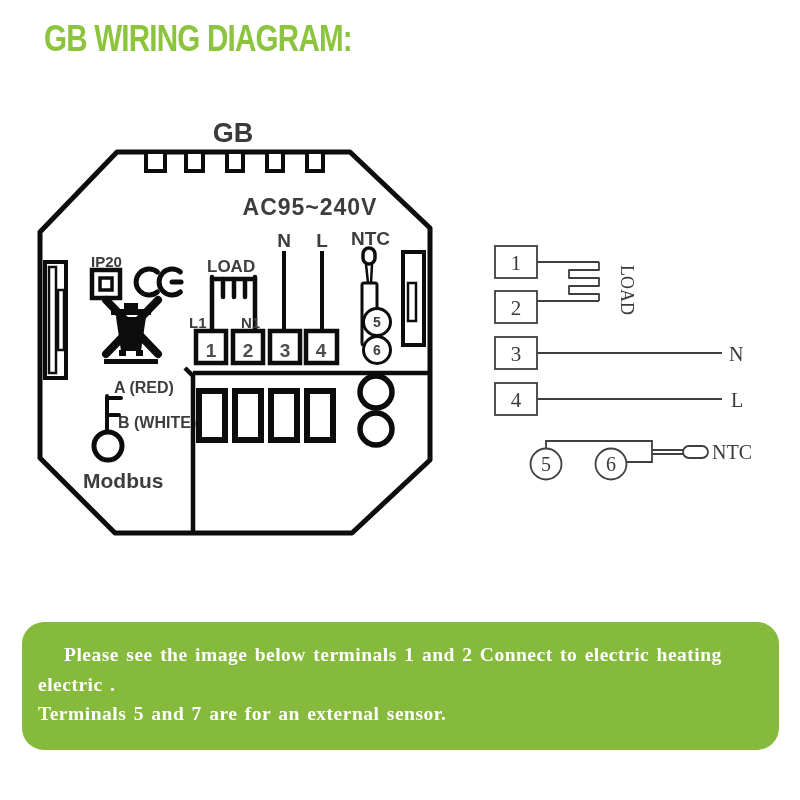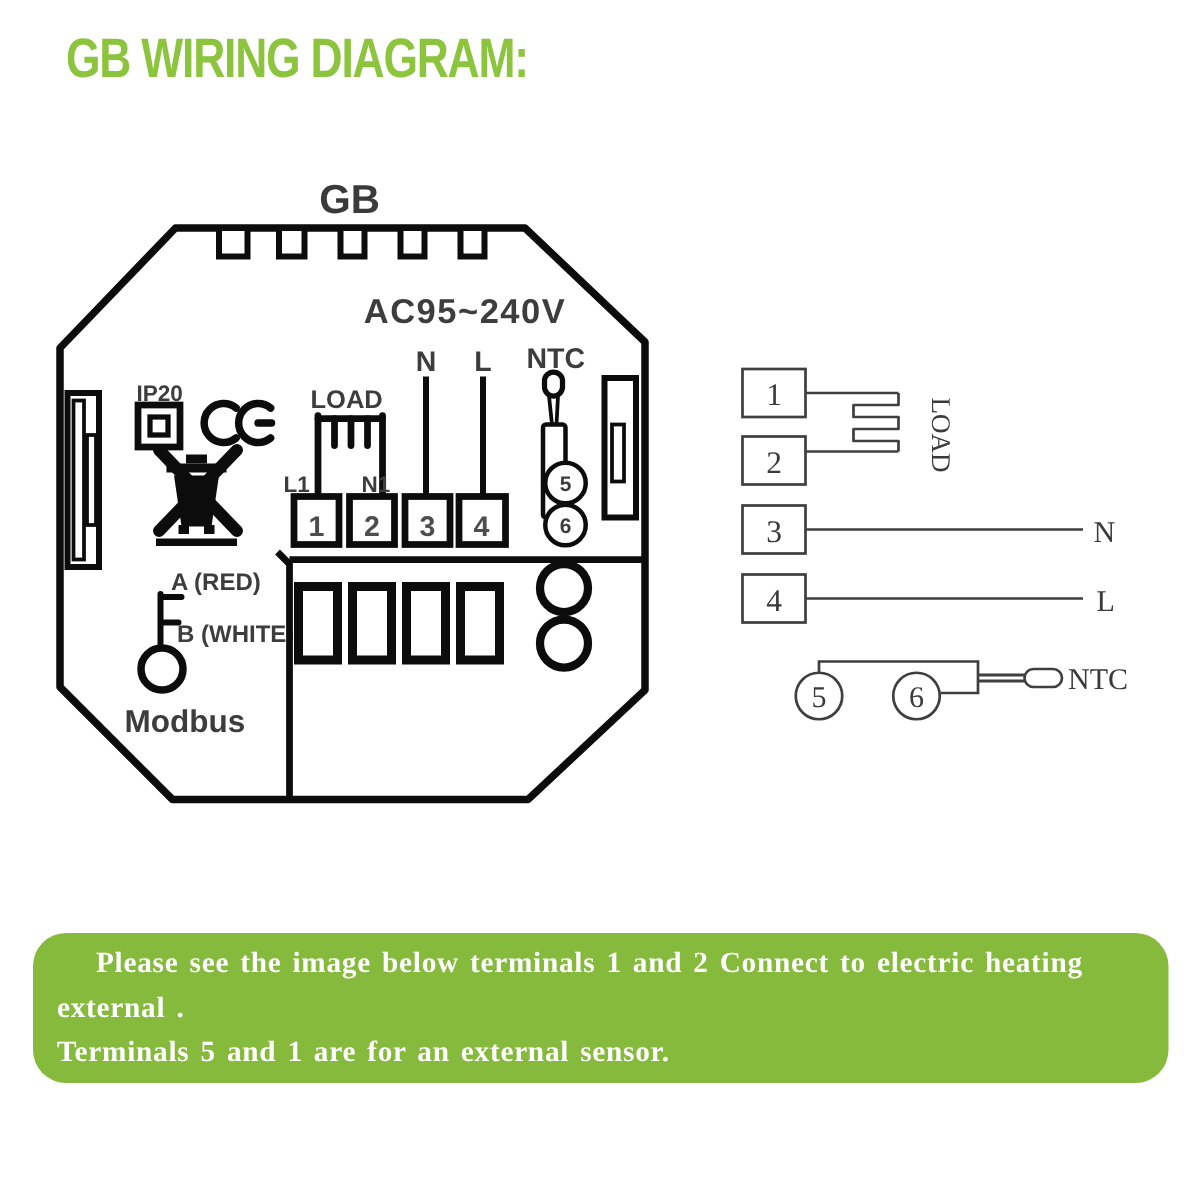--- a/index.html
+++ b/index.html
@@ -8,23 +8,23 @@
     font-family:"Liberation Sans",sans-serif;overflow:hidden;
   }
   .page-title{
     position:absolute;left:44px;top:18px;margin:0;
     font-size:37px;font-weight:bold;color:#8cc43e;
     letter-spacing:-1px;white-space:nowrap;
     transform:scaleX(0.8);transform-origin:left top;
   }
   .diagram-svg{position:absolute;left:0;top:0;}
   .note-box{
-    position:absolute;left:22px;top:622px;width:757px;height:100px;
+    position:absolute;left:22px;top:622px;width:757px;height:128px;
     background:#85ba3d;border-radius:22px;box-sizing:border-box;
-    padding:6px 18px 0 16px;
+    padding:18px 18px 0 16px;
     color:#ffffff;font-family:"Liberation Serif",serif;font-weight:bold;
     font-size:19.5px;letter-spacing:0.5px;word-spacing:2px;
   }
   .note-line{white-space:nowrap;line-height:29.5px;}
   .note-line.first{text-indent:26px;}
 </style>
 </head>
 <body>
 
 <h1 class="page-title">GB WIRING DIAGRAM:</h1>
@@ -184,15 +184,15 @@
     <g stroke="#3f3f3f" fill="#ffffff">
       <path d="M652,450 H683 M652,454 H683" stroke-width="2" fill="none"></path>
       <rect x="683" y="446" width="25" height="12" rx="6" stroke-width="1.8"></rect>
     </g>
     <text x="712" y="459" font-size="20">NTC</text>
   </g>
 </svg>
 
 <div class="note-box">
   <div class="note-line first">Please see the image below terminals 1 and 2 Connect to electric heating</div>
-  <div class="note-line">external .</div>
-  <div class="note-line">Terminals 5 and 1 are for an external sensor.</div>
+  <div class="note-line">electric .</div>
+  <div class="note-line">Terminals 5 and 7 are for an external sensor.</div>
 </div>
 
 </body></html>

